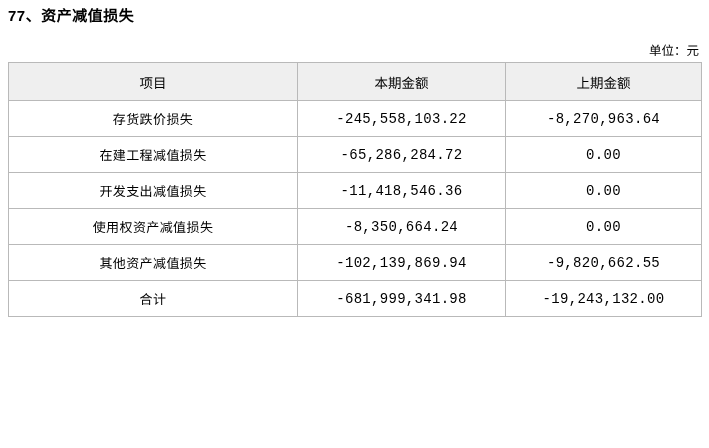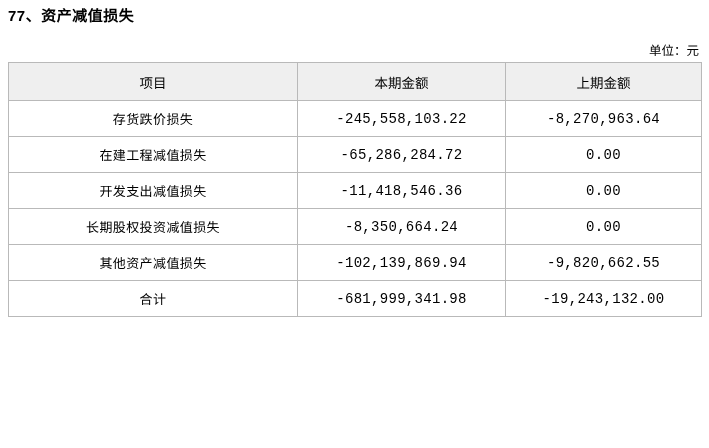--- a/index.html
+++ b/index.html
@@ -110,21 +110,21 @@
         <td class="label">在建工程减值损失</td>
         <td class="num">-65,286,284.72</td>
         <td class="num">0.00</td>
       </tr>
       <tr>
         <td class="label">开发支出减值损失</td>
         <td class="num">-11,418,546.36</td>
         <td class="num">0.00</td>
       </tr>
       <tr>
-        <td class="label">长期股权投资减值损失</td>
+        <td class="label">使用权资产减值损失</td>
         <td class="num">-8,350,664.24</td>
         <td class="num">0.00</td>
       </tr>
       <tr>
         <td class="label">其他资产减值损失</td>
         <td class="num">-102,139,869.94</td>
         <td class="num">-9,820,662.55</td>
       </tr>
       <tr class="total">
         <td class="label">合计</td>

